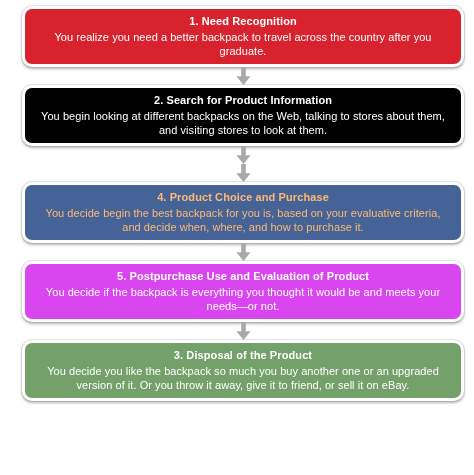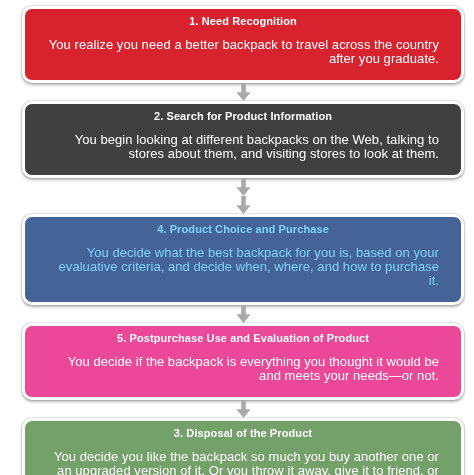--- a/index.html
+++ b/index.html
@@ -45,26 +45,25 @@
     justify-content: center;
   }
   .stage-title {
     font-size: 11px;
     font-weight: bold;
     line-height: 15px;
     letter-spacing: 0.1px;
     margin: 0 0 1px 0;
   }
   .stage-desc {
-    font-size: 13px;
+    font-size: 11px;
     font-weight: normal;
     line-height: 14px;
-    margin: 8px;
+    margin: 0;
     letter-spacing: 0.05px;
-    text-align: right;
   }
   .arrow-slot {
     height: 18px;
     width: 28px;
     display: flex;
     align-items: center;
     justify-content: center;
   }
   .arrow-icon {
     display: block;
@@ -80,53 +79,53 @@
       <div class="stage-desc">You realize you need a better backpack to travel across the country after you graduate.</div>
     </div>
     <div class="arrow-slot">
       <svg class="arrow-icon" width="17" height="18" viewBox="0 0 17 18">
         <polygon points="6.2,0 10.8,0 10.8,9.2 15.6,9.2 8.5,18 1.4,9.2 6.2,9.2" fill="#a9a9a9"></polygon>
       </svg>
     </div>
   </div>
 
   <div class="stage-wrap">
-    <div class="stage-box" style="background: #404040; color: rgb(255, 255, 255);">
+    <div class="stage-box" style="background: #000000; color: rgb(255, 255, 255);">
       <div class="stage-title">2. Search for Product Information</div>
       <div class="stage-desc">You begin looking at different backpacks on the Web, talking to stores about them, and visiting stores to look at them.</div>
     </div>
     <div class="arrow-slot">
       <svg class="arrow-icon" width="17" height="18" viewBox="0 0 17 18">
         <polygon points="6.2,0 10.8,0 10.8,9.2 15.6,9.2 8.5,18 1.4,9.2 6.2,9.2" fill="#a9a9a9"></polygon>
       </svg>
     </div>
   </div>
 
   <div class="stage-wrap">
     <div class="arrow-slot">
       <svg class="arrow-icon" width="17" height="18" viewBox="0 0 17 18">
         <polygon points="6.2,0 10.8,0 10.8,9.2 15.6,9.2 8.5,18 1.4,9.2 6.2,9.2" fill="#a9a9a9"></polygon>
       </svg>
     </div>
   </div>
 
   <div class="stage-wrap">
-    <div class="stage-box" style="background: rgb(69, 99, 150); color: #7dd3fc;">
+    <div class="stage-box" style="background: rgb(69, 99, 150); color: #fdba74;">
       <div class="stage-title">4. Product Choice and Purchase</div>
-      <div class="stage-desc">You decide what the best backpack for you is, based on your evaluative criteria, and decide when, where, and how to purchase it.</div>
+      <div class="stage-desc">You decide begin the best backpack for you is, based on your evaluative criteria, and decide when, where, and how to purchase it.</div>
     </div>
     <div class="arrow-slot">
       <svg class="arrow-icon" width="17" height="18" viewBox="0 0 17 18">
         <polygon points="6.2,0 10.8,0 10.8,9.2 15.6,9.2 8.5,18 1.4,9.2 6.2,9.2" fill="#a9a9a9"></polygon>
       </svg>
     </div>
   </div>
 
   <div class="stage-wrap">
-    <div class="stage-box" style="background: #ec4899; color: rgb(255, 255, 255);">
+    <div class="stage-box" style="background: #d946ef; color: rgb(255, 255, 255);">
       <div class="stage-title">5. Postpurchase Use and Evaluation of Product</div>
       <div class="stage-desc">You decide if the backpack is everything you thought it would be and meets your needs—or not.</div>
     </div>
     <div class="arrow-slot">
       <svg class="arrow-icon" width="17" height="18" viewBox="0 0 17 18">
         <polygon points="6.2,0 10.8,0 10.8,9.2 15.6,9.2 8.5,18 1.4,9.2 6.2,9.2" fill="#a9a9a9"></polygon>
       </svg>
     </div>
   </div>
 

